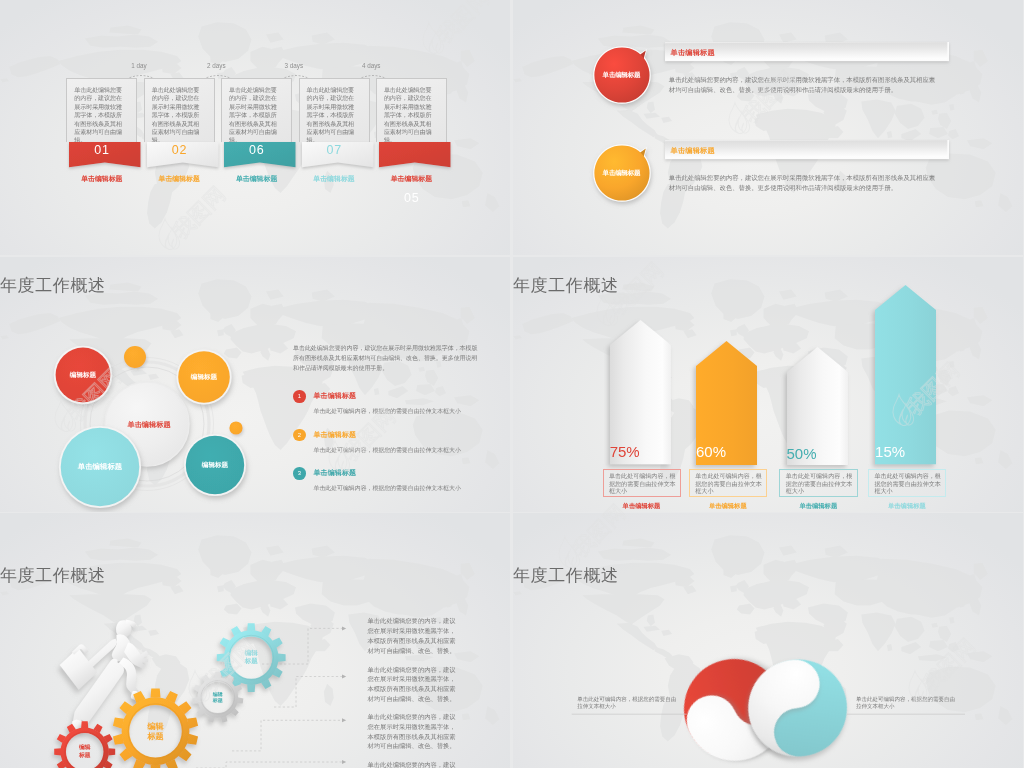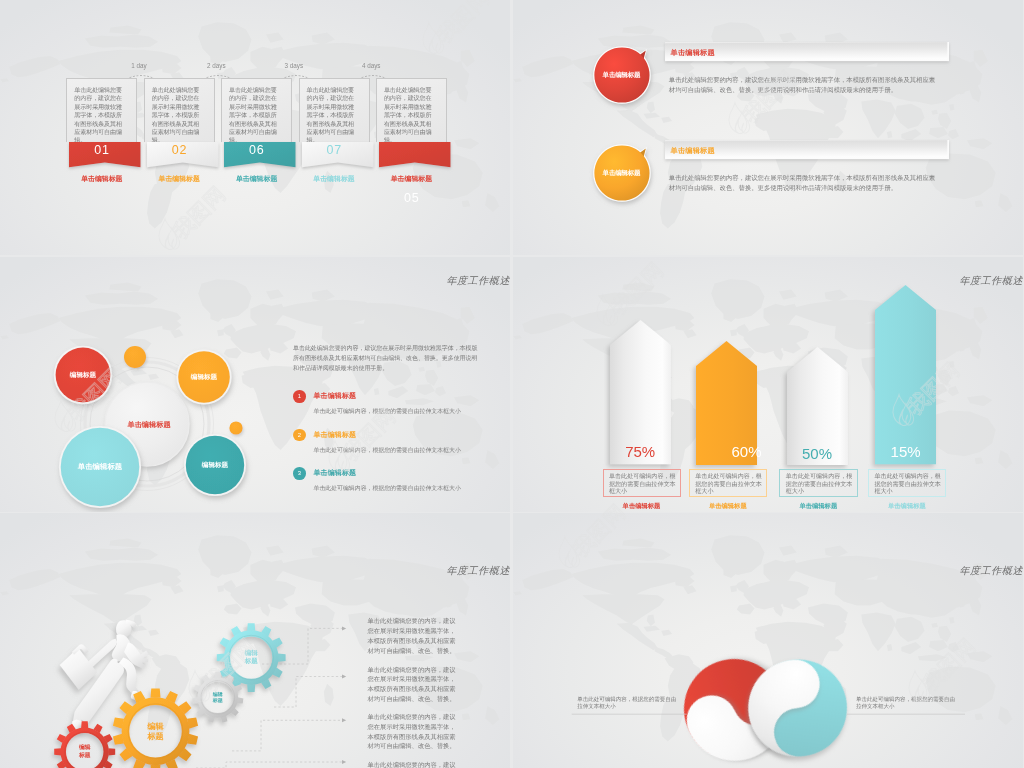--- a/index.html
+++ b/index.html
@@ -10,23 +10,23 @@
   .page{position:relative;width:1024px;height:768px;background:#e8e9ea;}
   .slide{position:absolute;width:510px;height:255px;overflow:hidden;
          background:#e5e6e8;}
   .slide::before{content:"";position:absolute;inset:0;
     background:radial-gradient(ellipse 62% 78% at 47% 62%, #f2f2f1 0%, #efefee 28%, #e9eaea 58%, #e4e5e7 85%, #e1e3e5 100%);}
   .s1{left:0;top:0}.s2{left:513px;top:0}
   .s3{left:0;top:257px}.s4{left:513px;top:257px}
   .s5{left:0;top:513px}.s6{left:513px;top:513px}
   .layer{position:absolute;left:0;top:0;width:510px;height:254px;}
   .map{opacity:1;}
-  .slide-title{position:absolute;left:0;right:0;text-align:right;
+  .slide-title{position:absolute;left:0;right:0;text-align:left;
       font-family:"DejaVu Sans","Liberation Sans",sans-serif;
-      font-size:10px;color:#6a6a6a;letter-spacing:.6px;font-style:italic;}
+      font-size:17px;color:#6a6a6a;letter-spacing:.6px;}
   svg{display:block;overflow:visible;}
 
   
   .tl-card{position:absolute;top:78px;width:71px;}
   .tl-box{position:relative;height:64px;border:1px solid #c8c8c8;
       background:linear-gradient(160deg,#f0f0f0 0%,#ebebeb 45%,#e6e6e6 100%);
       box-sizing:border-box;padding:7px 9px 0 7px;overflow:hidden;
       border-bottom:none;}
   .tl-box p{margin:0;font-size:6.1px;line-height:8.4px;color:#7a7a7a;
       text-align:left;letter-spacing:-.15px;
@@ -58,21 +58,21 @@
   .s3-item{position:absolute;left:293px;width:200px;}
   .s3-dot{position:absolute;left:0;top:0;width:12.6px;height:12.6px;border-radius:50%;
       color:#fff;font-size:5.8px;text-align:center;line-height:12.8px;
       font-family:"Liberation Sans",sans-serif;}
   .s3-it-title{position:absolute;left:20.5px;top:1px;font-size:7.0px;font-weight:bold;
       font-family:"DejaVu Sans",sans-serif;letter-spacing:.1px;}
   .s3-it-body{position:absolute;left:20.5px;top:17px;width:190px;font-size:5.9px;
       line-height:8.6px;color:#7b7b7b;font-family:"DejaVu Sans",sans-serif;}
 
   
-  .ar-pct{position:absolute;text-align:center;font-size:15px;
+  .ar-pct{position:absolute;text-align:left;font-size:15px;
       font-family:"Liberation Sans",sans-serif;}
   .ar-note{position:absolute;box-sizing:border-box;padding:2.5px 0.5px 0 5.5px;
       font-size:6.05px;line-height:7.6px;color:#7c7c7c;
       font-family:"DejaVu Sans",sans-serif;}
   .ar-cap{position:absolute;text-align:center;font-size:6.3px;font-weight:bold;
       font-family:"DejaVu Sans",sans-serif;}
 
   
   .g-lab{position:absolute;text-align:center;font-weight:bold;
       font-family:"DejaVu Sans",sans-serif;white-space:pre;line-height:1.25;}
@@ -699,21 +699,21 @@
               <stop offset="1" stop-color="#f0f0f0"></stop>
             </linearGradient>
             <filter id="ash1" x="-30%" y="-20%" width="170%" height="150%">
               <feDropShadow dx="-2.2" dy="2.6" stdDeviation="2" flood-color="#8e8e8e" flood-opacity="0.45"></feDropShadow>
             </filter>
           </defs>
           <g filter="url(#ash1)">
             <path d="M4 128.1 L4 29 L34.5 4 L65 29 L65 128.1 Z" fill="url(#af1)"></path>
           </g>
         </svg>
-        <div class="ar-pct" style="left: 183px; width: 61px; top: 185.6px; color: rgb(255, 255, 255); padding-left: 20px;">60%</div>
+        <div class="ar-pct" style="left: 183px; width: 61px; top: 185.6px; color: rgb(255, 255, 255);">60%</div>
         <div class="ar-note" style="left: 175.8px; width: 78.5px; top: 211.7px; height: 28.3px; border: 0.8px solid rgb(252, 209, 145);">单击此处可编辑内容，根据您的需要自由拉伸文本框大小</div>
         <div class="ar-cap" style="left: 175.8px; width: 78px; top: 245.1px; color: rgb(249, 166, 43);">单击编辑标题</div>
         <svg width="73" height="130.1" viewBox="0 0 73 130.1" style="position: absolute; left: 269.5px; top: 85.5px;">
           <defs>
             <linearGradient id="af2" x1="0" y1="0" x2="1" y2="0">
               <stop offset="0" stop-color="#47b3b5"></stop>
               <stop offset="0.6" stop-color="#45aeb0"></stop>
               <stop offset="1" stop-color="#43a9ab"></stop>
             </linearGradient>
             <linearGradient id="ag2" x1="0" y1="0" x2="1" y2="0">

